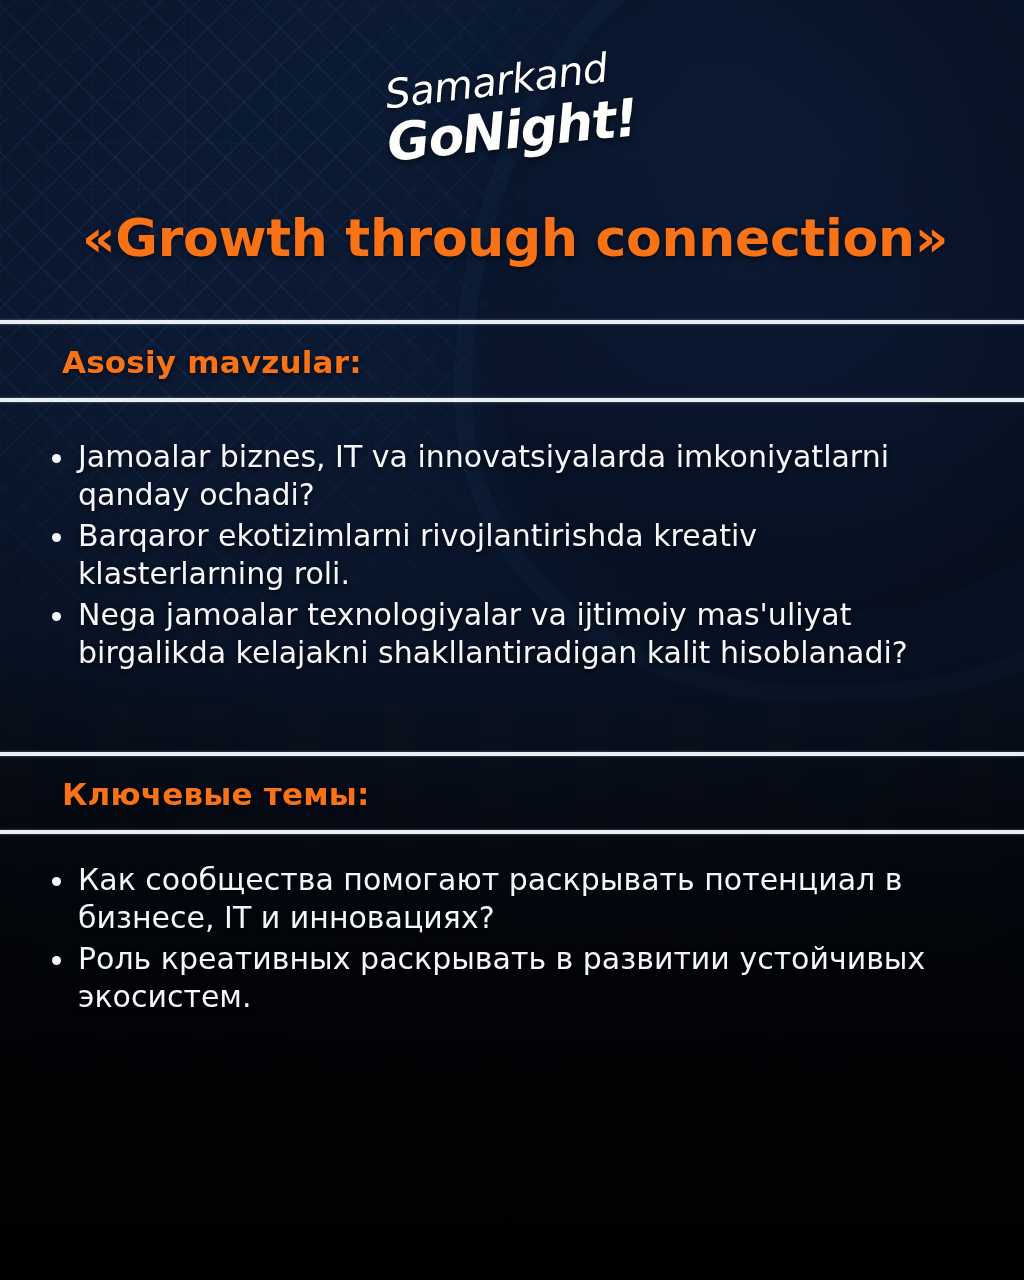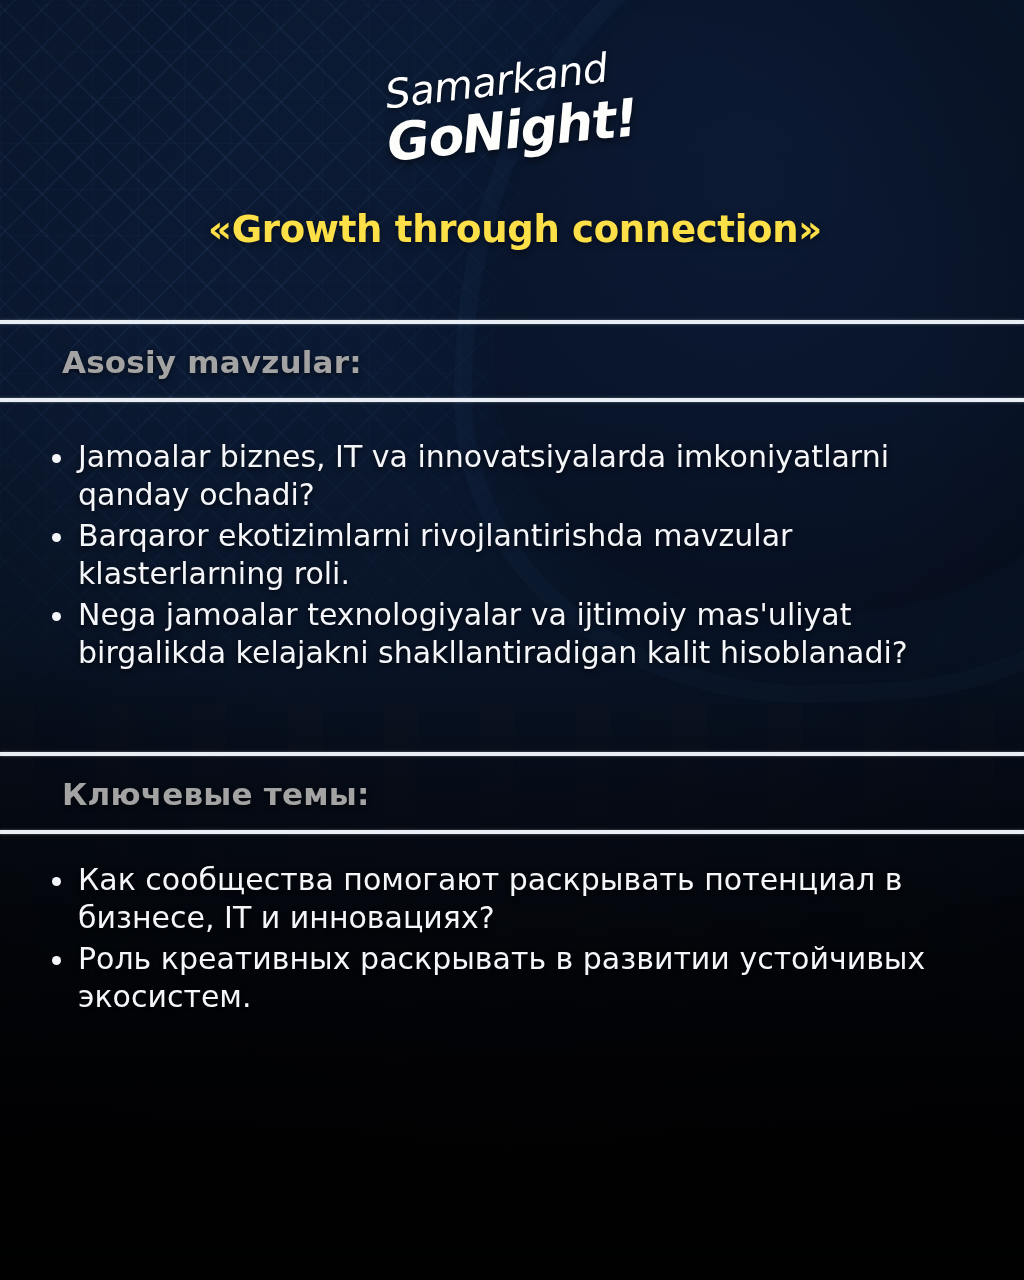--- a/index.html
+++ b/index.html
@@ -123,23 +123,23 @@
   }
 
   
   .poster-title {
     position: absolute;
     top: 208px;
     left: 6px;
     right: 0;
     text-align: center;
     font-family: "DejaVu Sans", sans-serif;
-    font-size: 37px;
+    font-size: 52px;
     font-weight: 700;
-    color: #fde047;
+    color: #f97316;
     letter-spacing: -0.3px;
     text-shadow: 0 2px 6px rgba(0,0,0,0.55);
     white-space: nowrap;
   }
 
   
   .section {
     position: absolute;
     left: 0;
     right: 0;
@@ -147,21 +147,21 @@
   .rule {
     height: 4px;
     background: #e9eef5;
     box-shadow: 0 0 3px rgba(255,255,255,0.35);
   }
   .section-head {
     padding: 20px 0 18px 62px;
     font-family: "DejaVu Sans", sans-serif;
     font-size: 31px;
     font-weight: 700;
-    color: #a3a3a3;
+    color: #f97316;
     letter-spacing: 0.2px;
     text-shadow: 0 2px 5px rgba(0,0,0,0.6);
   }
   .bullets {
     list-style: none;
     margin: 12px;
     padding: 22px 40px 0 34px;
   }
   .bullets li {
     position: relative;
@@ -211,21 +211,21 @@
     </div>
 
     <div class="poster-title">«Growth through connection»</div>
 
     <div class="section" id="sec-uz">
       <div class="rule"></div>
       <div class="section-head">Asosiy mavzular:</div>
       <div class="rule"></div>
       <ul class="bullets">
         <li>Jamoalar biznes, IT va innovatsiyalarda imkoniyatlarni qanday ochadi?</li>
-        <li>Barqaror ekotizimlarni rivojlantirishda mavzular klasterlarning roli.</li>
+        <li>Barqaror ekotizimlarni rivojlantirishda kreativ klasterlarning roli.</li>
         <li>Nega jamoalar texnologiyalar va ijtimoiy mas'uliyat birgalikda kelajakni shakllantiradigan kalit hisoblanadi?</li>
       </ul>
     </div>
 
     <div class="section" id="sec-ru">
       <div class="rule"></div>
       <div class="section-head">Ключевые темы:</div>
       <div class="rule"></div>
       <ul class="bullets">
         <li>Как сообщества помогают раскрывать потенциал в бизнесе, IT и инновациях?</li>

